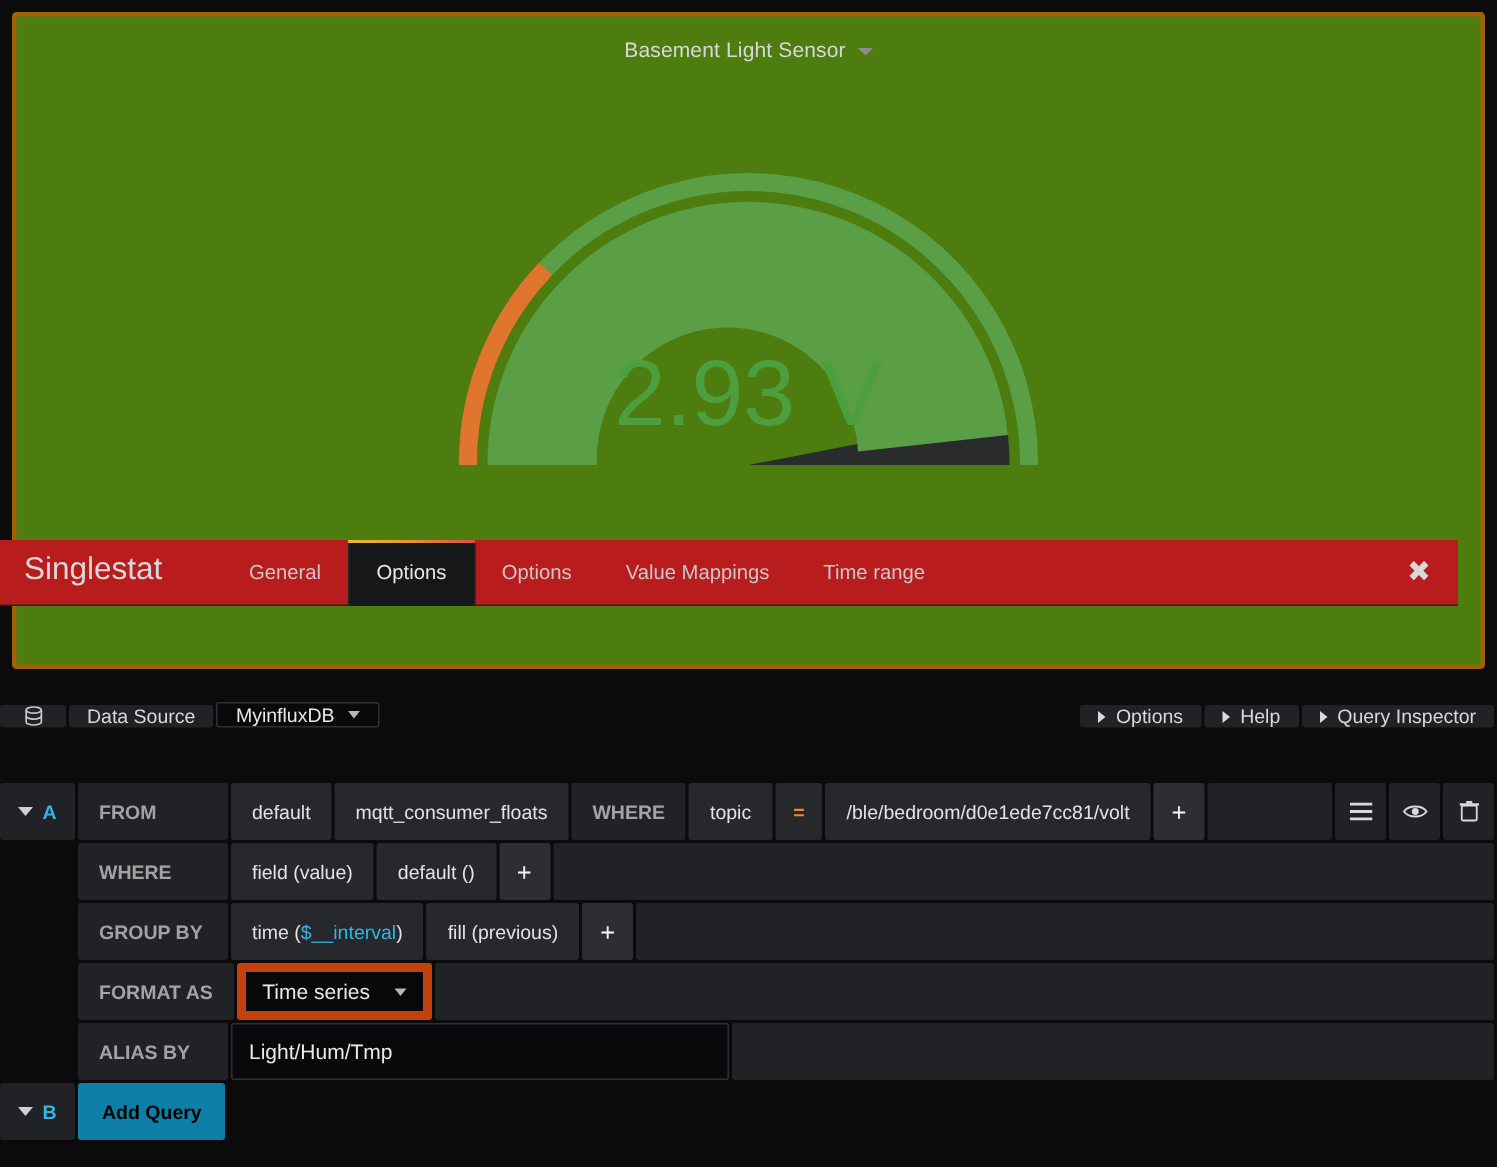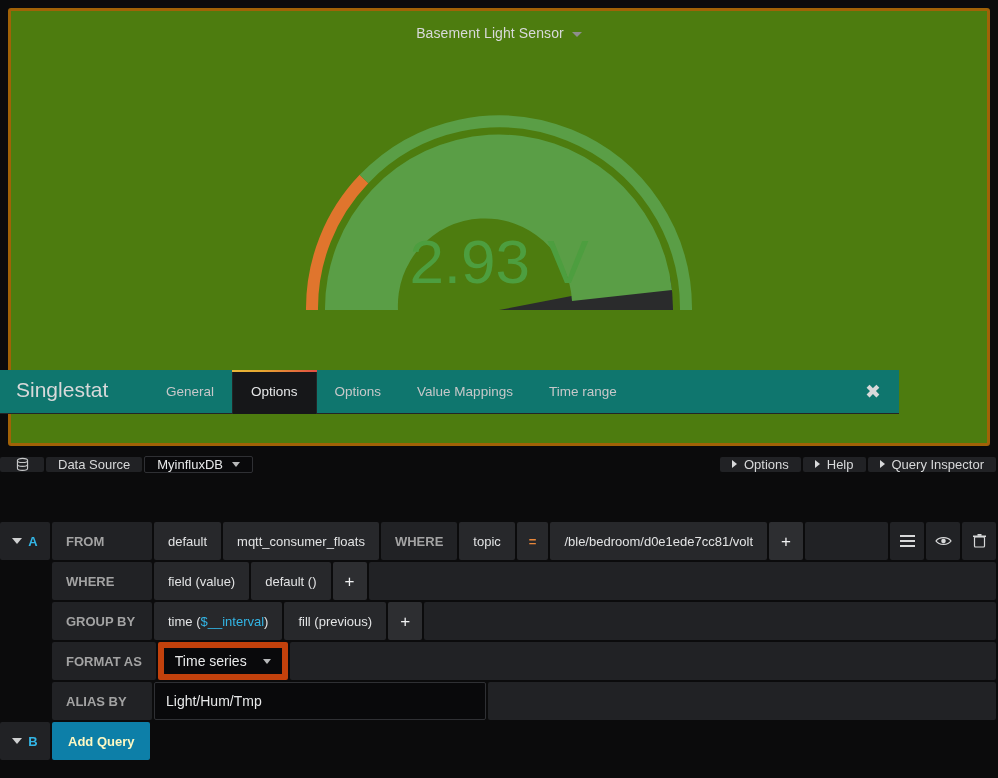--- a/index.html
+++ b/index.html
@@ -37,23 +37,23 @@
     position: absolute; left: 0; top: 34px; width: 100%; height: 300px;
   }
   .gauge-svg { display: block; margin: 0 auto; }
   .gauge-value {
     font-family: "Liberation Sans", sans-serif;
     font-size: 62px; font-weight: 400;
   }
 
   
   .tabbar {
-    position: absolute; left: 0; top: 370px; width: 899px; height: 44px;
+    position: absolute; left: 0; top: 360px; width: 972px; height: 44px;
     border-bottom: 1px solid #242526;
-    background: #0f766e;
+    background: #b91c1c;
   }
   .editor-title {
     position: absolute; left: 16px; top: 8px;
     font-size: 21px; color: #d8d9da; font-weight: 400;
   }
   .tabs { position: absolute; left: 148px; top: 0; height: 44px; display: flex; }
   .tab {
     position: relative;
     padding: 14px 18px 0 18px;
     font-size: 13.5px; color: #c7c8c9;
@@ -72,21 +72,21 @@
     background: linear-gradient(90deg, #eab839 0%, #e5a631 35%, #e24d42 100%);
   }
   .close-x {
     position: absolute; right: 18px; top: 12px;
     font-size: 19px; color: #d8d9da; cursor: pointer; line-height: 19px;
   }
 
   
   .ds-row {
     position: absolute; left: 0; top: 443px; width: 998px; height: 42px;
-    display: flex; align-items: center;
+    display: flex; align-items: flex-end;
   }
   .seg {
     background: #212225;
     border-radius: 2px;
     margin-right: 2px;
     display: flex; align-items: center;
     font-size: 13px; color: #d8d9da;
     padding: 0 12px;
     white-space: nowrap;
   }
@@ -166,21 +166,21 @@
   }
   .text-input {
     background: #09090b; border: 1px solid #2f3034; border-radius: 2px;
     margin-right: 2px; width: 332px;
     display: flex; align-items: center; padding: 0 11px;
     font-size: 14px; color: #e8e9ea; cursor: text;
   }
   .addq {
     background: #0d7fa8; border-radius: 2px;
     display: flex; align-items: center; padding: 0 16px;
-    font-size: 13px; font-weight: bold; color: #fef9c3; cursor: pointer;
+    font-size: 13px; font-weight: bold; color: #000000; cursor: pointer;
   }
   .indent { width: 50px; min-width: 50px; margin-right: 2px; }
 </style>
 </head>
 <body>
 
 <div id="app">
 
   <div class="panel">
     <div class="panel-title">

